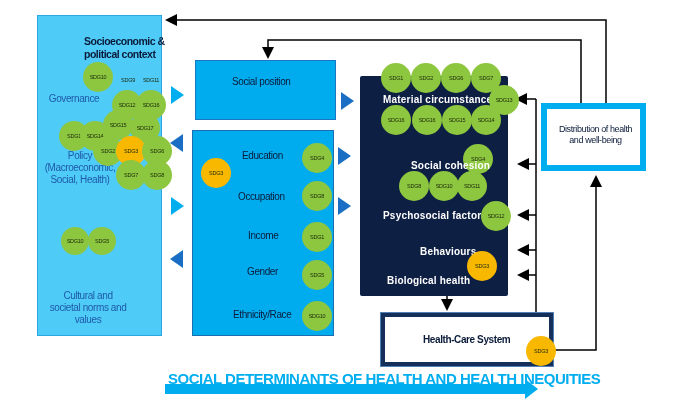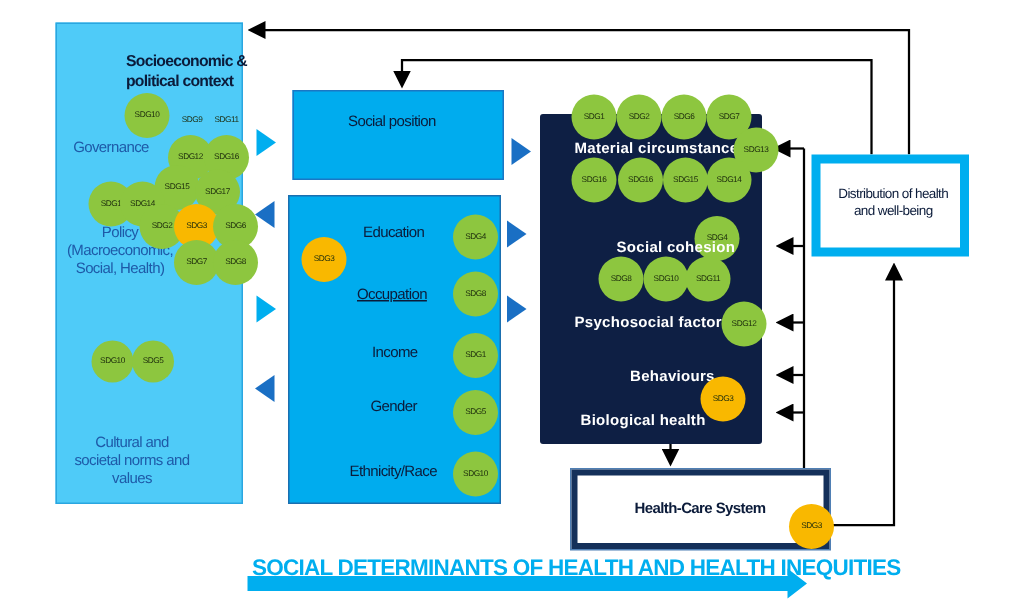--- a/index.html
+++ b/index.html
@@ -91,21 +91,21 @@
 <div class="abs tri-r" style="left:171px;top:197px;"></div>
 <div class="abs tri-l d" style="left:170px;top:250px;"></div>
 
 <div class="abs box-sp"></div>
 <div class="abs lbl-dark" style="left:232px;top:76px;">Social position</div>
 
 <div class="abs box-struct"></div>
 <div class="sdg md y" style="left:201px;top:158px;">SDG3</div>
 <div class="abs lbl-dark" style="left:242px;top:150px;">Education</div>
 <div class="sdg md" style="left:302px;top:143px;">SDG4</div>
-<div class="abs lbl-dark" style="left:238px;top:191px;text-decoration:underline;">Occupation</div>
+<div class="abs lbl-dark" style="left:238px;top:191px;">Occupation</div>
 <div class="sdg md" style="left:302px;top:181px;">SDG8</div>
 <div class="abs lbl-dark" style="left:248px;top:230px;">Income</div>
 <div class="sdg md" style="left:302px;top:222px;">SDG1</div>
 <div class="abs lbl-dark" style="left:247px;top:266px;">Gender</div>
 <div class="sdg md" style="left:302px;top:260px;">SDG5</div>
 <div class="abs lbl-dark" style="left:233px;top:309px;">Ethnicity/Race</div>
 <div class="sdg md" style="left:302px;top:301px;">SDG10</div>
 
 <div class="abs tri-r d" style="left:341px;top:92px;"></div>
 <div class="abs tri-r d" style="left:338px;top:147px;"></div>

